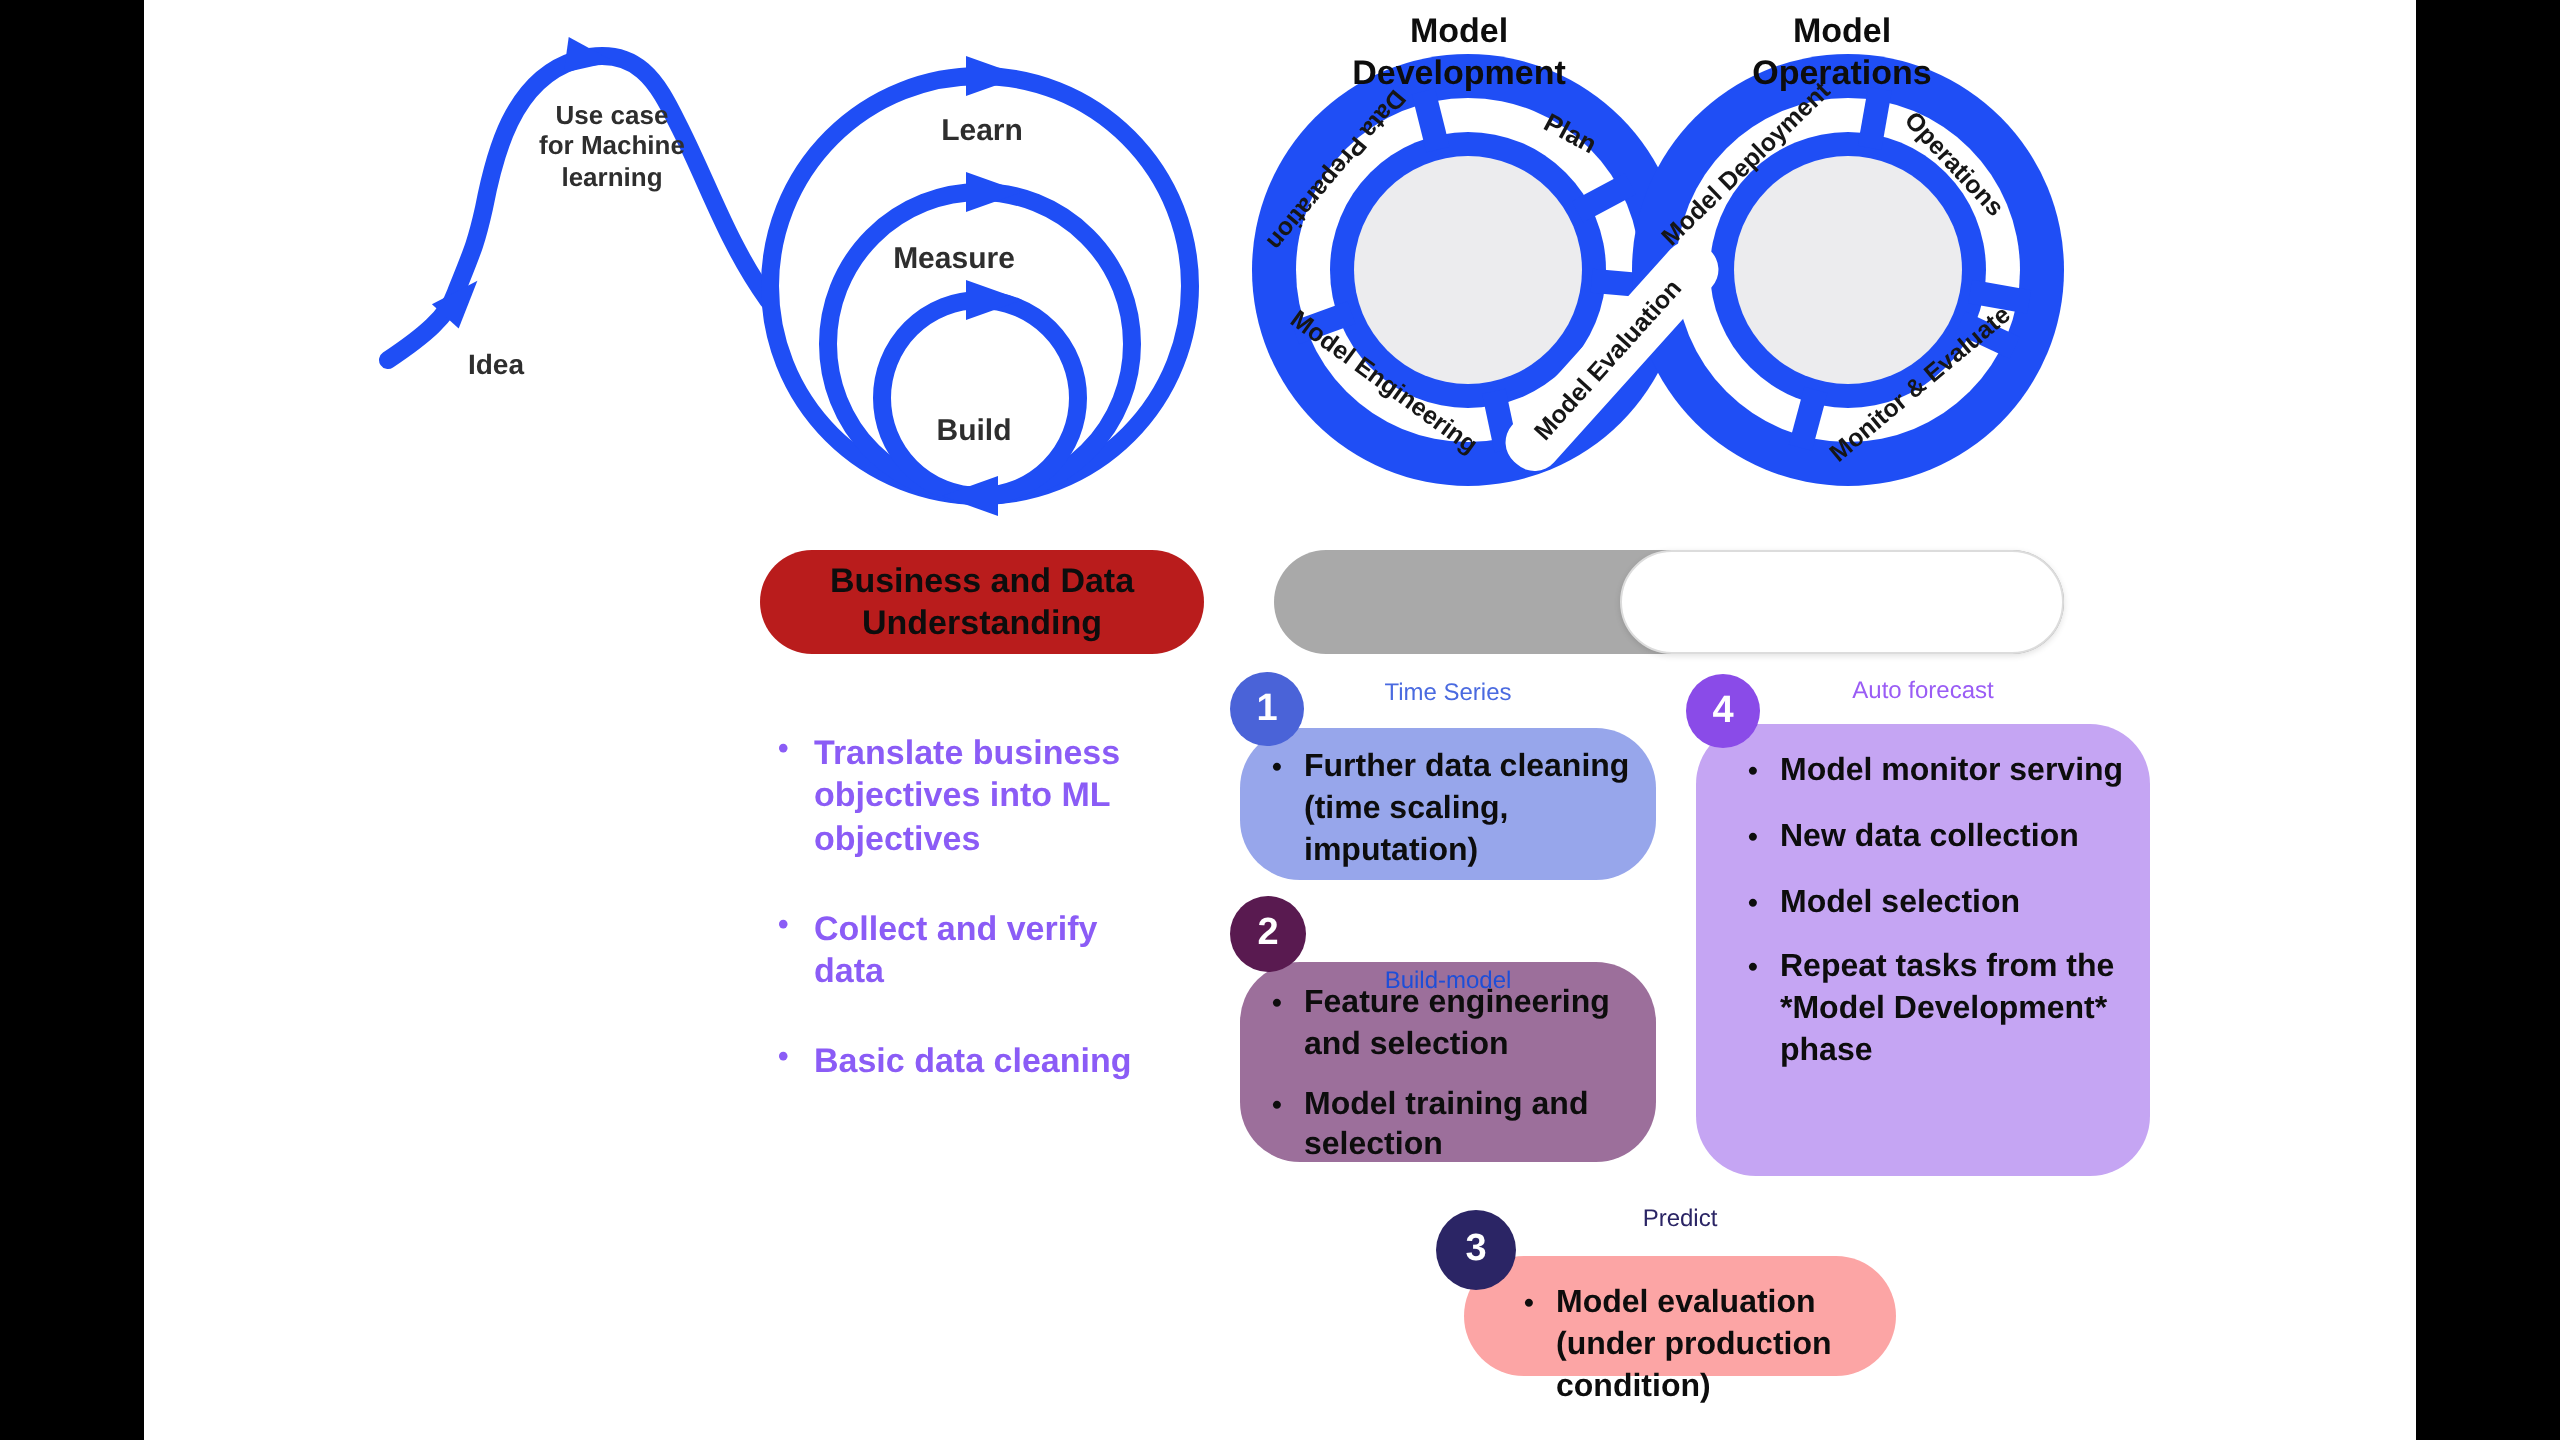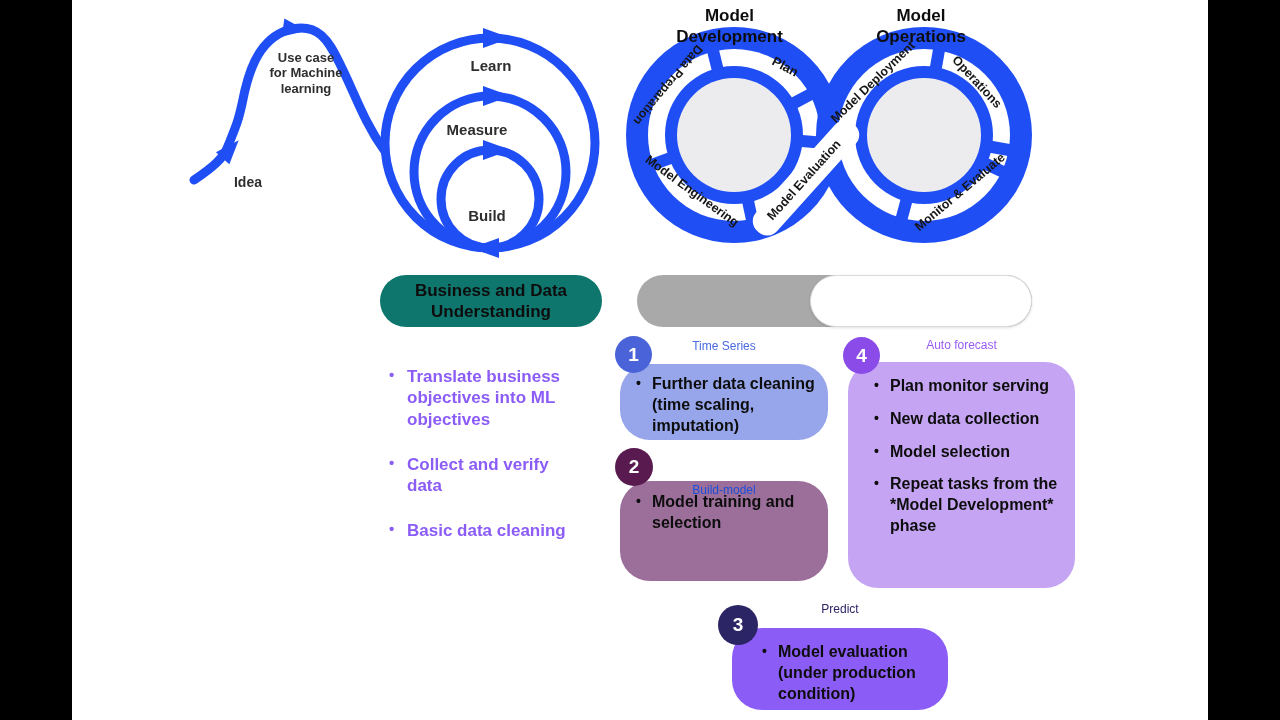--- a/index.html
+++ b/index.html
@@ -16,21 +16,21 @@
   .idea{left:130px;top:174px;width:60px;font-size:14px;text-align:right;}
   .ring-word{color:#2e2e2e;font-weight:700;font-size:15px;text-align:center;}
   .learn{left:369px;top:57px;width:100px;}
   .measure{left:355px;top:121px;width:100px;}
   .build{left:365px;top:207px;width:100px;}
 
   
   .pill{border-radius:26px;display:flex;align-items:center;justify-content:center;
         font-weight:700;font-size:17px;line-height:1.25;color:#0d0d0d;text-align:center;
         white-space:pre-line;}
-  .pill-business{left:308px;top:275px;width:222px;height:52px;background:#0f766e;}
+  .pill-business{left:308px;top:275px;width:222px;height:52px;background:#b91c1c;}
   .pill-devops{left:565px;top:275px;width:395px;height:52px;background:#a9a9a9;border-radius:26px;}
   .pill-devops-white{left:738px;top:275px;width:222px;height:52px;background:#ffffff;
         border:1px solid #dcdcdc;box-shadow:0 1px 3px rgba(0,0,0,.12);box-sizing:border-box;}
   .pill-label{position:absolute;top:0;height:52px;display:flex;align-items:center;justify-content:center;
         font-weight:700;font-size:17px;line-height:1.25;color:#0d0d0d;text-align:center;white-space:pre-line;}
   .lbl-dev{left:570px;width:175px;}
   .lbl-ops{left:738px;width:222px;z-index:3;}
 
   
   .biz-list{left:313px;top:366px;width:200px;margin:0;padding:0;list-style:none;}
@@ -51,21 +51,21 @@
   .badge1{left:543px;top:336px;width:37px;height:37px;background:#4a63d8;}
   .title1{left:548px;top:339px;width:208px;color:#4a6ae0;}
   .card1{left:548px;top:364px;width:208px;height:76px;background:#97a6eb;padding:10px 12px 0 14px;}
 
   .badge2{left:543px;top:448px;width:38px;height:38px;background:#591a50;}
   .title2{left:548px;top:451px;width:208px;color:#1d4ed8;margin-top:32px;}
   .card2{left:548px;top:481px;width:208px;height:100px;background:#9c6f9b;padding:11px 6px 0 14px;}
 
   .badge3{left:646px;top:605px;width:40px;height:40px;background:#2b2565;}
   .title3{left:660px;top:602px;width:216px;color:#2b2565;}
-  .card3{left:660px;top:628px;width:216px;height:82px;background:#8b5cf6;padding:14px 10px 0 28px;}
+  .card3{left:660px;top:628px;width:216px;height:60px;background:#fca5a5;padding:14px 10px 0 28px;}
 
   .badge4{left:771px;top:337px;width:37px;height:37px;background:#8a4be8;}
   .title4{left:776px;top:338px;width:227px;color:#9a5cf5;}
   .card4{left:776px;top:362px;width:227px;height:226px;background:#c5a5f3;padding:14px 8px 0 24px;}
   .card4 li{margin-bottom:12px;}
 </style>
 </head>
 <body>
 
 <div class="stage">
@@ -160,37 +160,38 @@
     <div class="abs card card1">
       <ul>
         <li>Further data cleaning (time scaling, imputation)</li>
       </ul>
     </div>
 
     <div class="abs badge badge2">2</div>
     <div class="abs sec-title title2">Build-model</div>
     <div class="abs card card2">
       <ul>
+        <li>Feature engineering and selection</li>
         <li>Model training and selection</li>
       </ul>
     </div>
 
     <div class="abs badge badge3">3</div>
     <div class="abs sec-title title3">Predict</div>
     <div class="abs card card3">
       <ul>
         <li>Model evaluation (under production condition)</li>
       </ul>
     </div>
 
     <div class="abs badge badge4">4</div>
     <div class="abs sec-title title4">Auto forecast</div>
     <div class="abs card card4">
       <ul>
-        <li>Plan monitor serving</li>
+        <li>Model monitor serving</li>
         <li>New data collection</li>
         <li>Model selection</li>
         <li>Repeat tasks from the *Model Development* phase</li>
       </ul>
     </div>
 
   </div>
 </div>
 
 </body></html>

